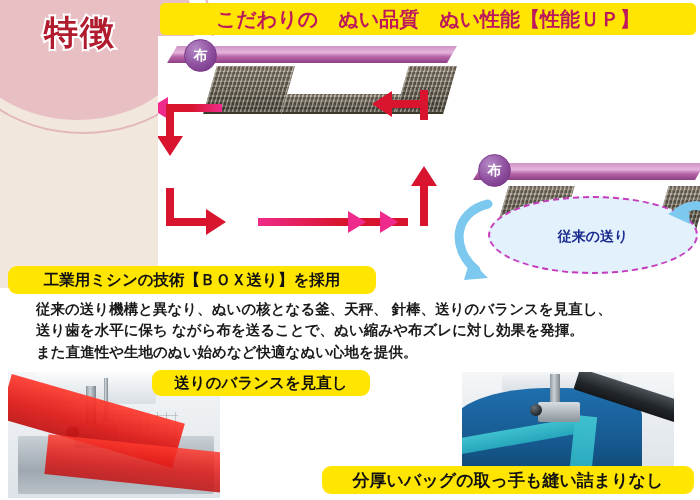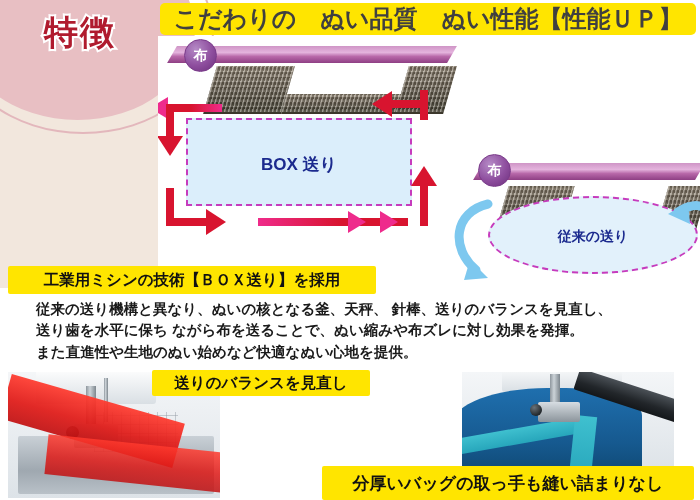--- a/index.html
+++ b/index.html
@@ -59,23 +59,23 @@
     position: absolute;
     left: 160px; top: 3px;
     width: 536px; height: 32px;
     background: #ffe500;
     border-radius: 5px;
     display: flex;
     align-items: center;
     justify-content: center;
   }
   .header-banner .txt {
-    font-size: 24px;
-    font-weight: bold;
-    color: #404040;
+    font-size: 20px;
+    font-weight: bold;
+    color: #be185d;
     letter-spacing: 0px;
     white-space: pre;
   }
 
   
   .diagram-stage {
     position: absolute;
     left: 158px; top: 36px;
     width: 542px; height: 252px;
     background: #ffffff;
@@ -174,21 +174,21 @@
     font-weight: bold;
     color: #1b2a8e;
     line-height: 1.15;
   }
   .cyan-svg { position: absolute; left: 0; top: 0; overflow: visible; }
 
   
   .ribbon {
     position: absolute;
     background: #ffe500;
-    border-radius: 2px;
+    border-radius: 9px;
     display: flex;
     align-items: center;
     justify-content: center;
     font-size: 16px;
     font-weight: bold;
     color: #111111;
     white-space: nowrap;
   }
 
   
@@ -245,23 +245,20 @@
     <div class="cloth-badge" style="left:26px; top:3px;">
       <span>布</span>
     </div>
 
     <div class="feeddog" style="left:48px; top:28px; width:248px; height:50px;">
       <div class="seg" style="left:4px;  top:2px;  width:78px;  height:46px; transform:skewX(-16deg);"></div>
       <div class="seg" style="left:78px; top:30px; width:150px; height:18px; transform:skewX(-16deg);"></div>
       <div class="seg" style="left:196px;top:2px;  width:48px;  height:46px; transform:skewX(-16deg);"></div>
     </div>
 
-    <div class="box-dashed" style="left:28px; top:82px; width:226px; height:88px;">
-      <div class="box-label" style="top:33px;">BOX 送り</div>
-    </div>
 
     <div class="bar-h bar-grad-h-rev" style="left:8px; top:68px; width:56px; height:8px;"></div>
     <div class="tri tri-left-pink" style="left:-8px; top:61px;"></div>
 
     <div class="bar-v" style="left:8px; top:68px; width:8px; height:38px;"></div>
     <div class="tri tri-down" style="left:-1px; top:100px;"></div>
 
     <div class="bar-v" style="left:8px; top:152px; width:8px; height:38px;"></div>
     <div class="bar-h" style="left:8px; top:182px; width:44px; height:8px;"></div>
     <div class="tri tri-right" style="left:48px; top:173px;"></div>
@@ -336,17 +333,17 @@
     <div class="ph-arm" style="left:40px;top:-8px;width:120px;height:28px;"></div>
     <div class="ph-bluefab" style="left:-10px;top:16px;width:190px;height:92px;border-radius:50% 40% 0 0/40% 30% 0 0;"></div>
     <div class="ph-tealfab" style="left:-4px;top:56px;width:120px;height:16px;transform:rotate(-10deg);"></div>
     <div class="ph-tealfab" style="left:110px;top:44px;width:22px;height:62px;transform:rotate(6deg);"></div>
     <div class="ph-strap" style="left:112px;top:14px;width:118px;height:22px;transform:rotate(18deg);"></div>
     <div class="ph-shank" style="left:88px;top:2px;width:10px;height:34px;"></div>
     <div class="ph-foot" style="left:76px;top:30px;width:42px;height:20px;"></div>
     <div class="ph-knob" style="left:68px;top:32px;width:12px;height:12px;"></div>
   </div>
 
-  <div class="ribbon" style="left:322px; top:466px; width:372px; height:34px; font-size:17px;text-align:right;">
+  <div class="ribbon" style="left:322px; top:466px; width:372px; height:28px; font-size:17px;text-align:right;">
     <span>分厚いバッグの取っ手も縫い詰まりなし</span>
   </div>
 
 </div>
 
 </body></html>

